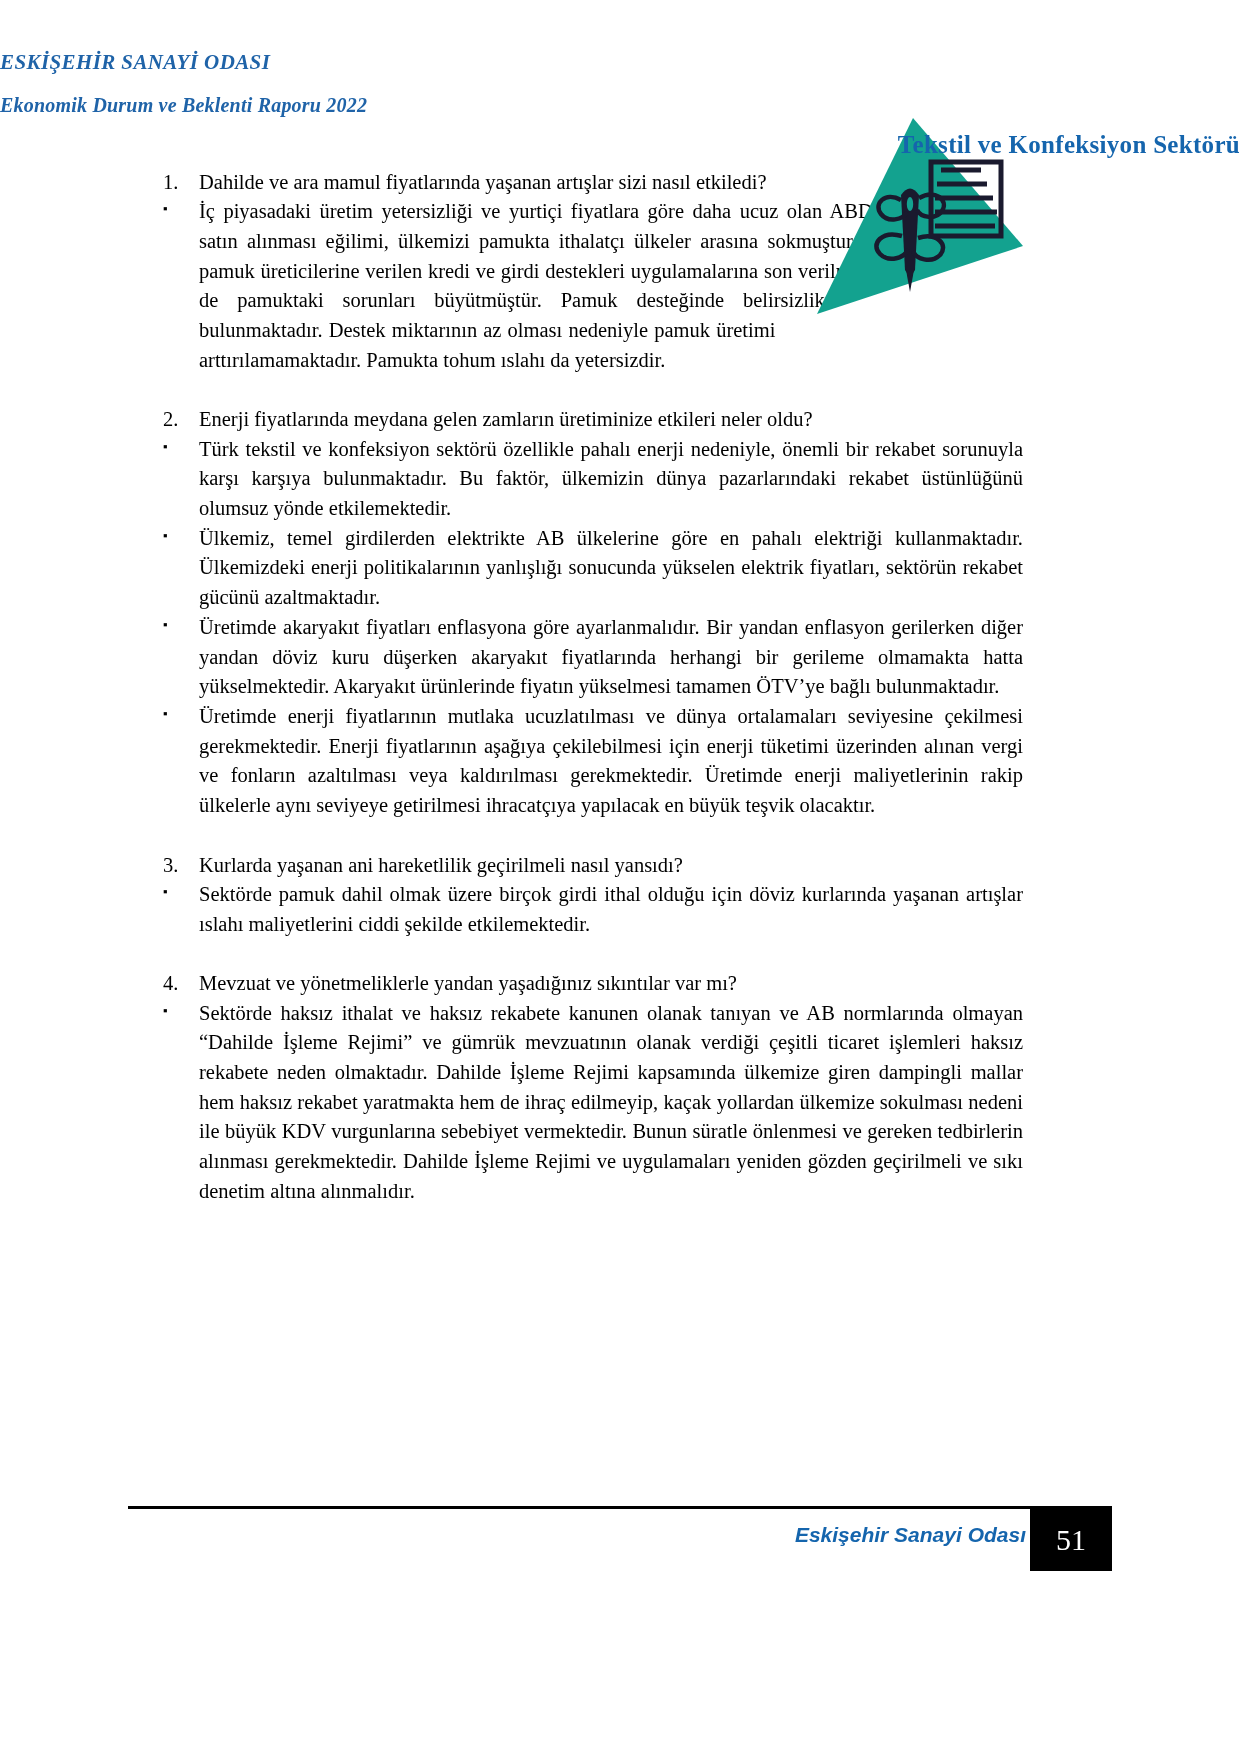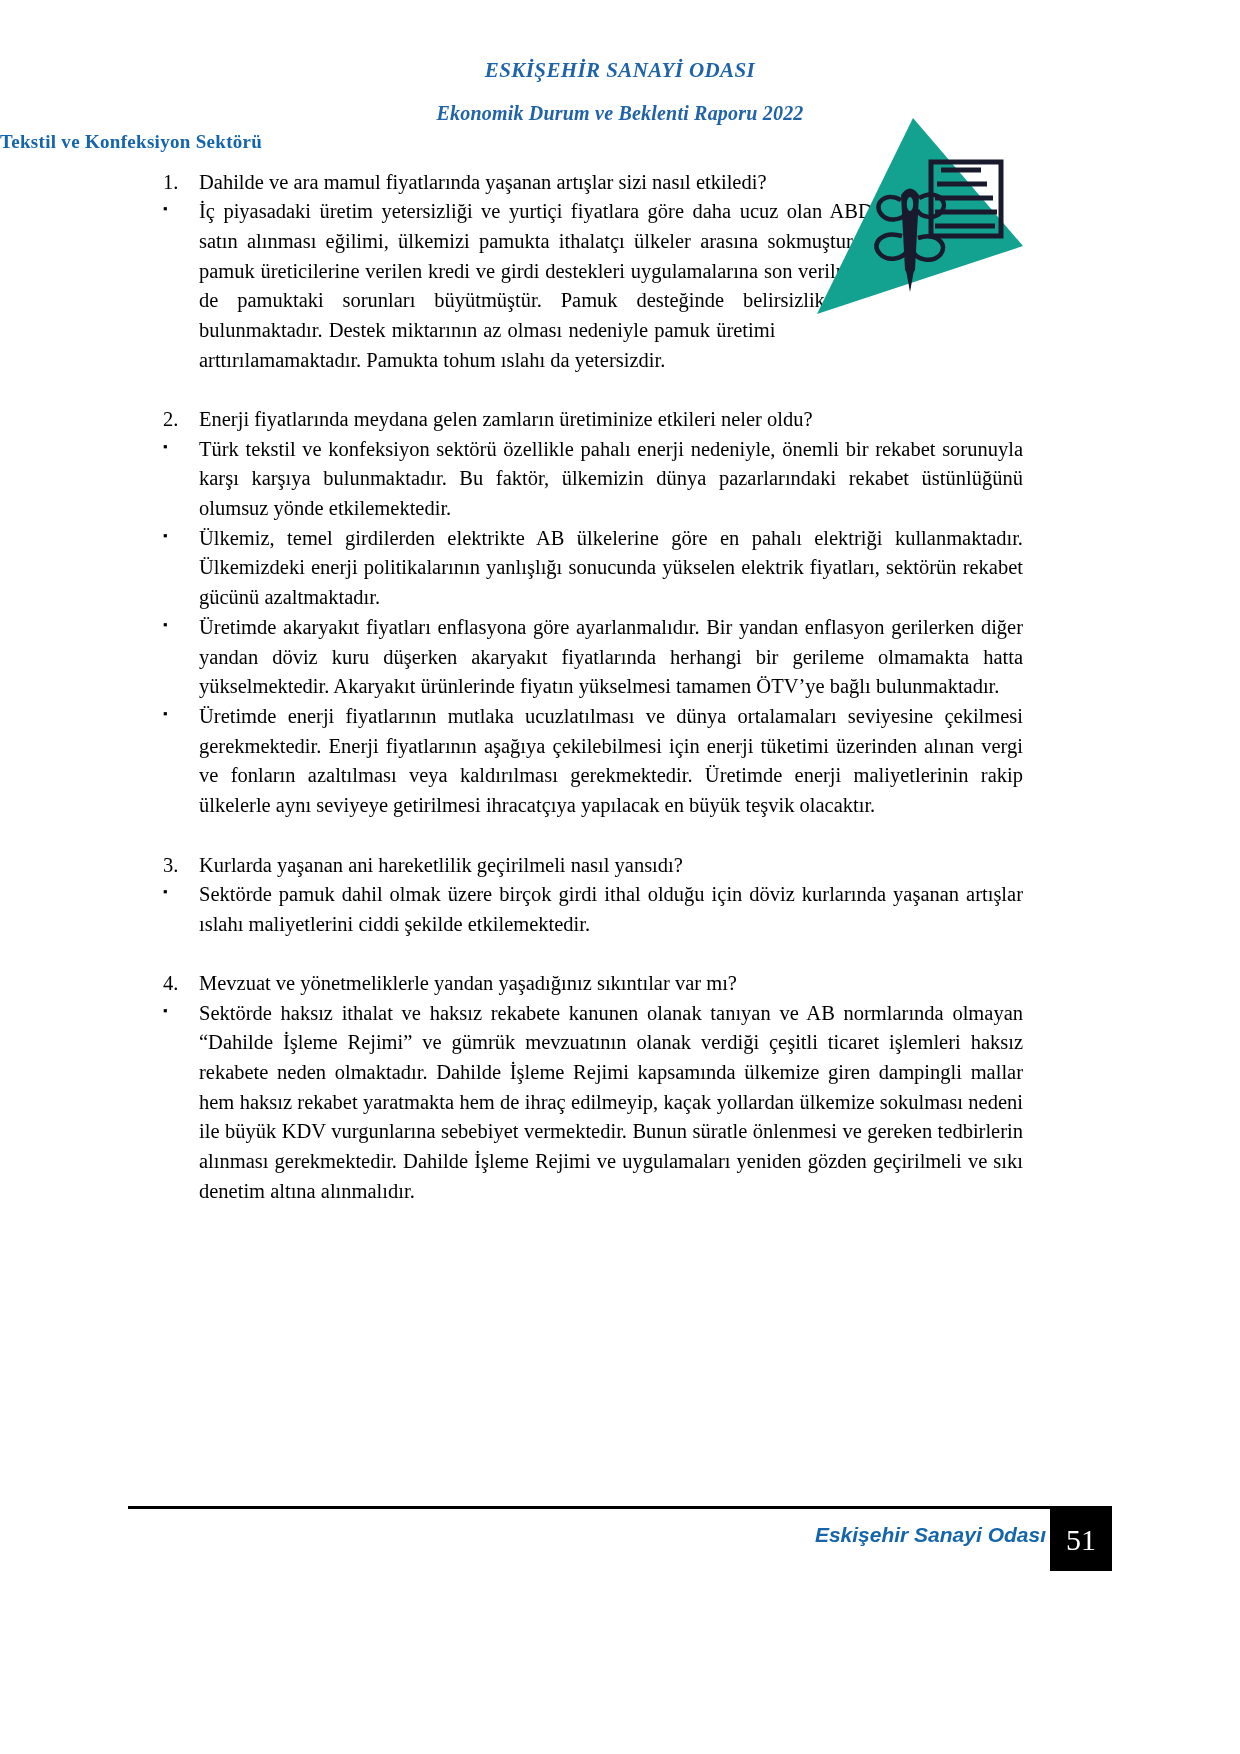--- a/index.html
+++ b/index.html
@@ -17,24 +17,24 @@
   }
 
   .page {
     position: absolute;
     inset: 0;
   }
 
   
   .doc-header {
     position: absolute;
-    top: 56px;
+    top: 48px;
     left: 0;
     width: 1240px;
-    text-align: center;
+    text-align: left;
     z-index: 5;
   }
   .org-name {
     font-style: italic;
     font-weight: 600;
     font-size: 21px;
     letter-spacing: 0.4px;
     color: #1f63a8;
     line-height: 1.35;
   }
@@ -45,23 +45,23 @@
     letter-spacing: 0.2px;
     color: #1f63a8;
     line-height: 1.35;
     margin-top: 16px;
   }
   .section-title {
     position: absolute;
     top: 131px;
     left: 0;
     width: 1240px;
-    text-align: left;
+    text-align: right;
     font-weight: bold;
-    font-size: 19px;
+    font-size: 25px;
     color: #1565ad;
     letter-spacing: 0.3px;
     z-index: 5;
   }
 
   
   .logo-wrap {
     position: absolute;
     top: 118px;
     left: 805px;
@@ -159,21 +159,21 @@
     font-weight: bold;
     font-size: 21px;
     color: #1565ad;
     font-family: "Liberation Sans", sans-serif;
     padding: 14px 4px 14px 0;
     white-space: nowrap;
   }
   .page-number-box {
     background: #000000;
     color: #ffffff;
-    width: 62px;
+    width: 82px;
     height: 62px;
     display: flex;
     align-items: center;
     justify-content: center;
     font-size: 30px;
     font-family: "Liberation Serif", serif;
   }
 </style>
 </head>
 <body>

